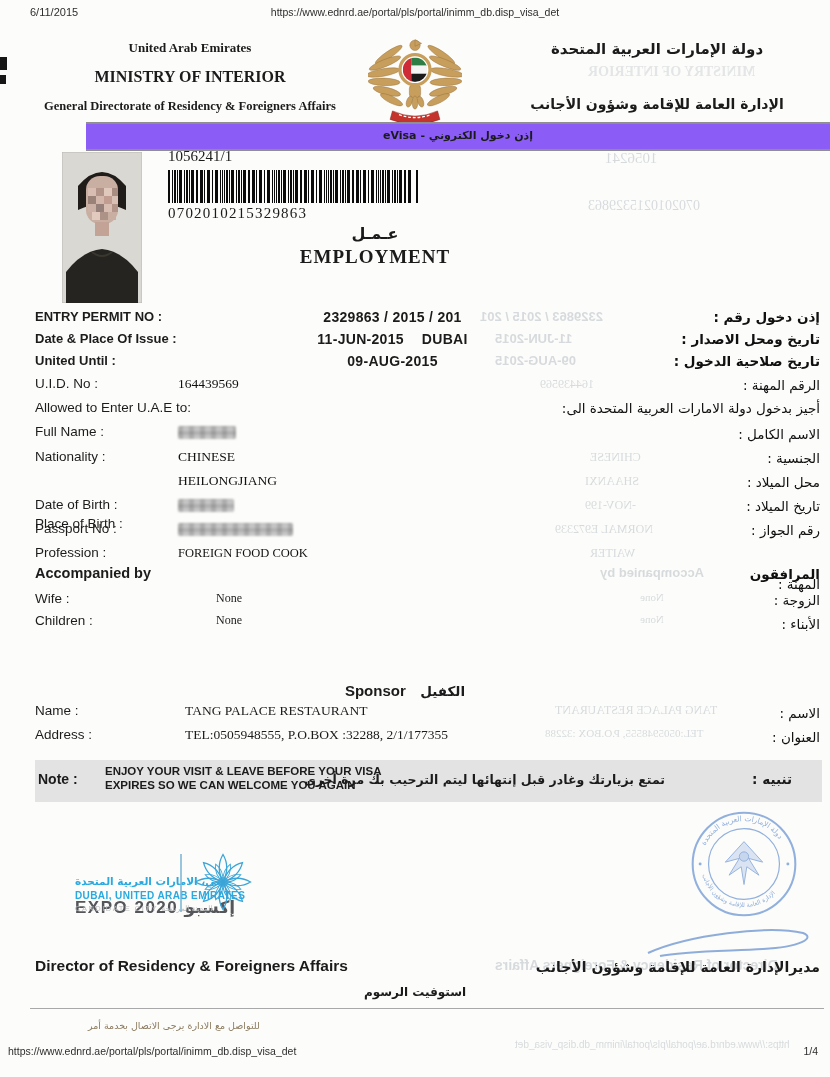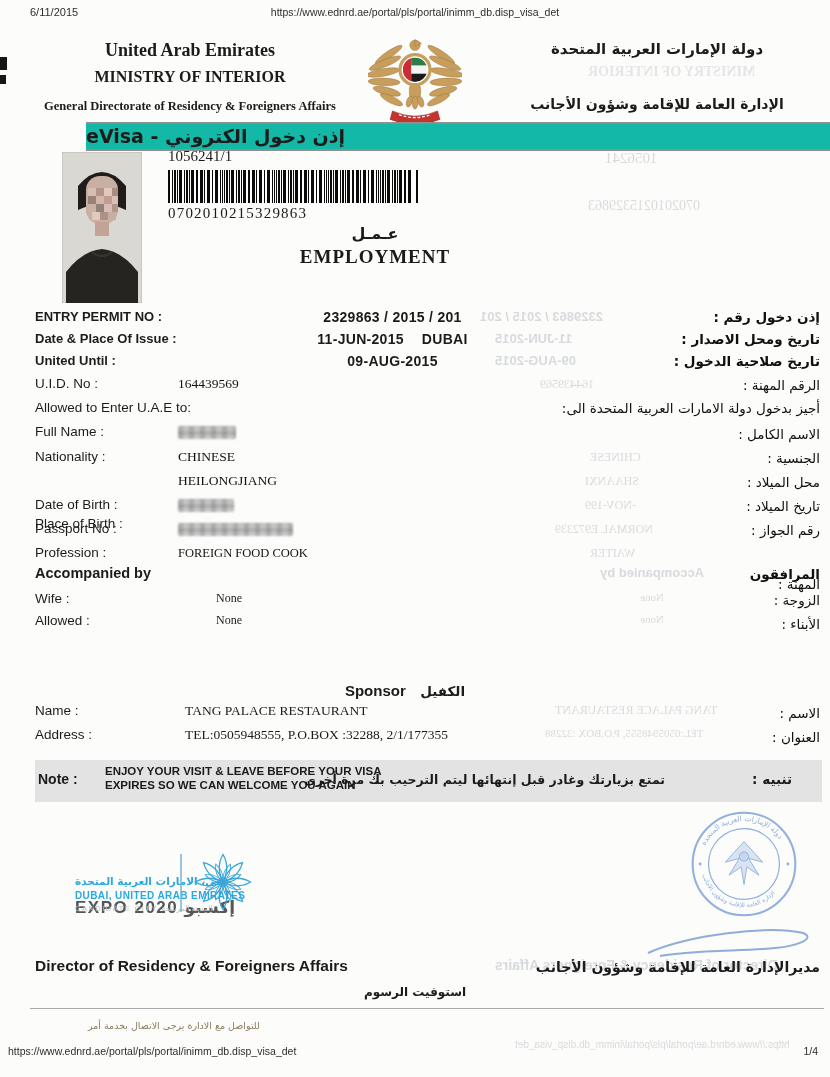--- a/index.html
+++ b/index.html
@@ -8,23 +8,23 @@
   .abs{position:absolute;white-space:nowrap;}
   .sans{font-family:"Liberation Sans","DejaVu Sans",sans-serif;}
   .serif{font-family:"Liberation Serif","DejaVu Serif",serif;}
   .ar{font-family:"DejaVu Sans",sans-serif;direction:rtl;}
   .b{font-weight:bold;}
   .center{left:0;width:100%;text-align:center;}
   
   .lh-en{left:0;width:380px;text-align:center;}
   .lh-ar{right:8px;width:330px;text-align:center;}
   
-  #evisa-band{left:86px;right:0;top:122px;height:25px;background:#14b8a6;
+  #evisa-band{left:86px;right:0;top:122px;height:25px;background:#8b5cf6;
       border-top:2px solid #8f8f8f;border-bottom:2px solid #8f8f8f;
-      text-align:left;font-weight:bold;font-size:19px;line-height:24px;direction:rtl;}
+      text-align:center;font-weight:bold;font-size:11px;line-height:24px;direction:rtl;}
   
   .lbl{left:35px;font-size:13.5px;color:#1c1c1c;}
   .val{left:178px;font-family:"Liberation Serif",serif;font-size:13.5px;color:#111;}
   .val-b{left:280px;width:225px;text-align:center;font-weight:bold;font-size:14px;letter-spacing:.3px;}
   .arlbl{right:10px;font-size:13.5px;color:#101010;direction:rtl;font-family:"DejaVu Sans",sans-serif;}
   .redacted{height:13px;border-radius:2px;filter:blur(1.1px);
       background:repeating-linear-gradient(90deg,#c9c9c9 0 5px,#e4e4e4 5px 11px),
                  repeating-linear-gradient(0deg,#dddddd 0 4px,#c6c6c6 4px 8px);
       background-blend-mode:multiply;}
   
@@ -64,21 +64,21 @@
   <div class="ghost" style="left:555px;top:522px;font-size:12px;">NORMAL E972339</div>
   <div class="ghost" style="left:590px;top:546px;font-size:12px;">WAITER</div>
   <div class="ghost gs b" style="left:600px;top:565px;font-size:13px;">Accompanied by</div>
   <div class="ghost" style="left:640px;top:591px;font-size:11px;">None</div>
   <div class="ghost" style="left:640px;top:613px;font-size:11px;">None</div>
   <div class="ghost" style="left:555px;top:703px;font-size:12px;">TANG PALACE RESTAURANT</div>
   <div class="ghost" style="left:545px;top:727px;font-size:11px;">TEL:0505948555, P.O.BOX :32288</div>
   <div class="ghost gs b" style="left:495px;top:957px;font-size:14px;">Director of Residency &amp; Foreigners Affairs</div>
   <div class="ghost gs" style="left:515px;top:1039px;font-size:10px;">https://www.ednrd.ae/portal/pls/portal/inimm_db.disp_visa_det</div>
 
-  <div class="abs serif b lh-en" style="top:40px;font-size:18px;">United Arab Emirates</div>
+  <div class="abs serif b lh-en" style="top:40px;font-size:13px;">United Arab Emirates</div>
   <div class="abs serif b lh-en" style="top:68px;font-size:16px;">MINISTRY OF INTERIOR</div>
   <div class="abs serif b lh-en" style="top:99px;font-size:12.5px;">General Directorate of Residency &amp; Foreigners Affairs</div>
 
   <div class="abs ar b lh-ar" style="top:40px;font-size:15px;">دولة الإمارات العربية المتحدة</div>
   <div class="abs ar b lh-ar" style="top:96px;font-size:14px;">الإدارة العامة للإقامة وشؤون الأجانب</div>
 
   <div class="abs" style="left:368px;top:34px;width:94px;height:92px;">
     <svg width="94" height="92" viewBox="0 0 100 98">
       <g fill="#c79e5c" stroke="#9a7440" stroke-width=".5">
         <g>
@@ -274,21 +274,21 @@
 
   <div class="abs lbl" style="top:545px;">Profession :</div>
   <div class="abs val" style="top:546px;font-size:12.5px;">FOREIGN FOOD COOK</div>
   <div class="abs arlbl" style="top:546px;margin-top:30px;">المهنة :</div>
 
   <div class="abs lbl b" style="top:565px;font-size:14.5px;">Accompanied by</div>
   <div class="abs arlbl b" style="top:566px;">المرافقون</div>
   <div class="abs lbl" style="top:591px;">Wife :</div>
   <div class="abs serif" style="left:216px;top:591px;font-size:12px;">None</div>
   <div class="abs arlbl" style="top:592px;">الزوجة :</div>
-  <div class="abs lbl" style="top:613px;">Allowed :</div>
+  <div class="abs lbl" style="top:613px;">Children :</div>
   <div class="abs serif" style="left:216px;top:613px;font-size:12px;">None</div>
   <div class="abs arlbl" style="top:616px;">الأبناء :</div>
 
   <div class="abs" style="left:0;width:810px;text-align:center;top:682px;">
     <span class="sans b" style="font-size:15px;">Sponsor</span>
     <span class="ar b" style="font-size:13.5px;margin-left:10px;">الكفيل</span>
   </div>
   <div class="abs lbl" style="top:703px;">Name :</div>
   <div class="abs serif" style="left:185px;top:703px;font-size:13.5px;">TANG PALACE RESTAURANT</div>
   <div class="abs arlbl" style="top:705px;">الاسم :</div>

